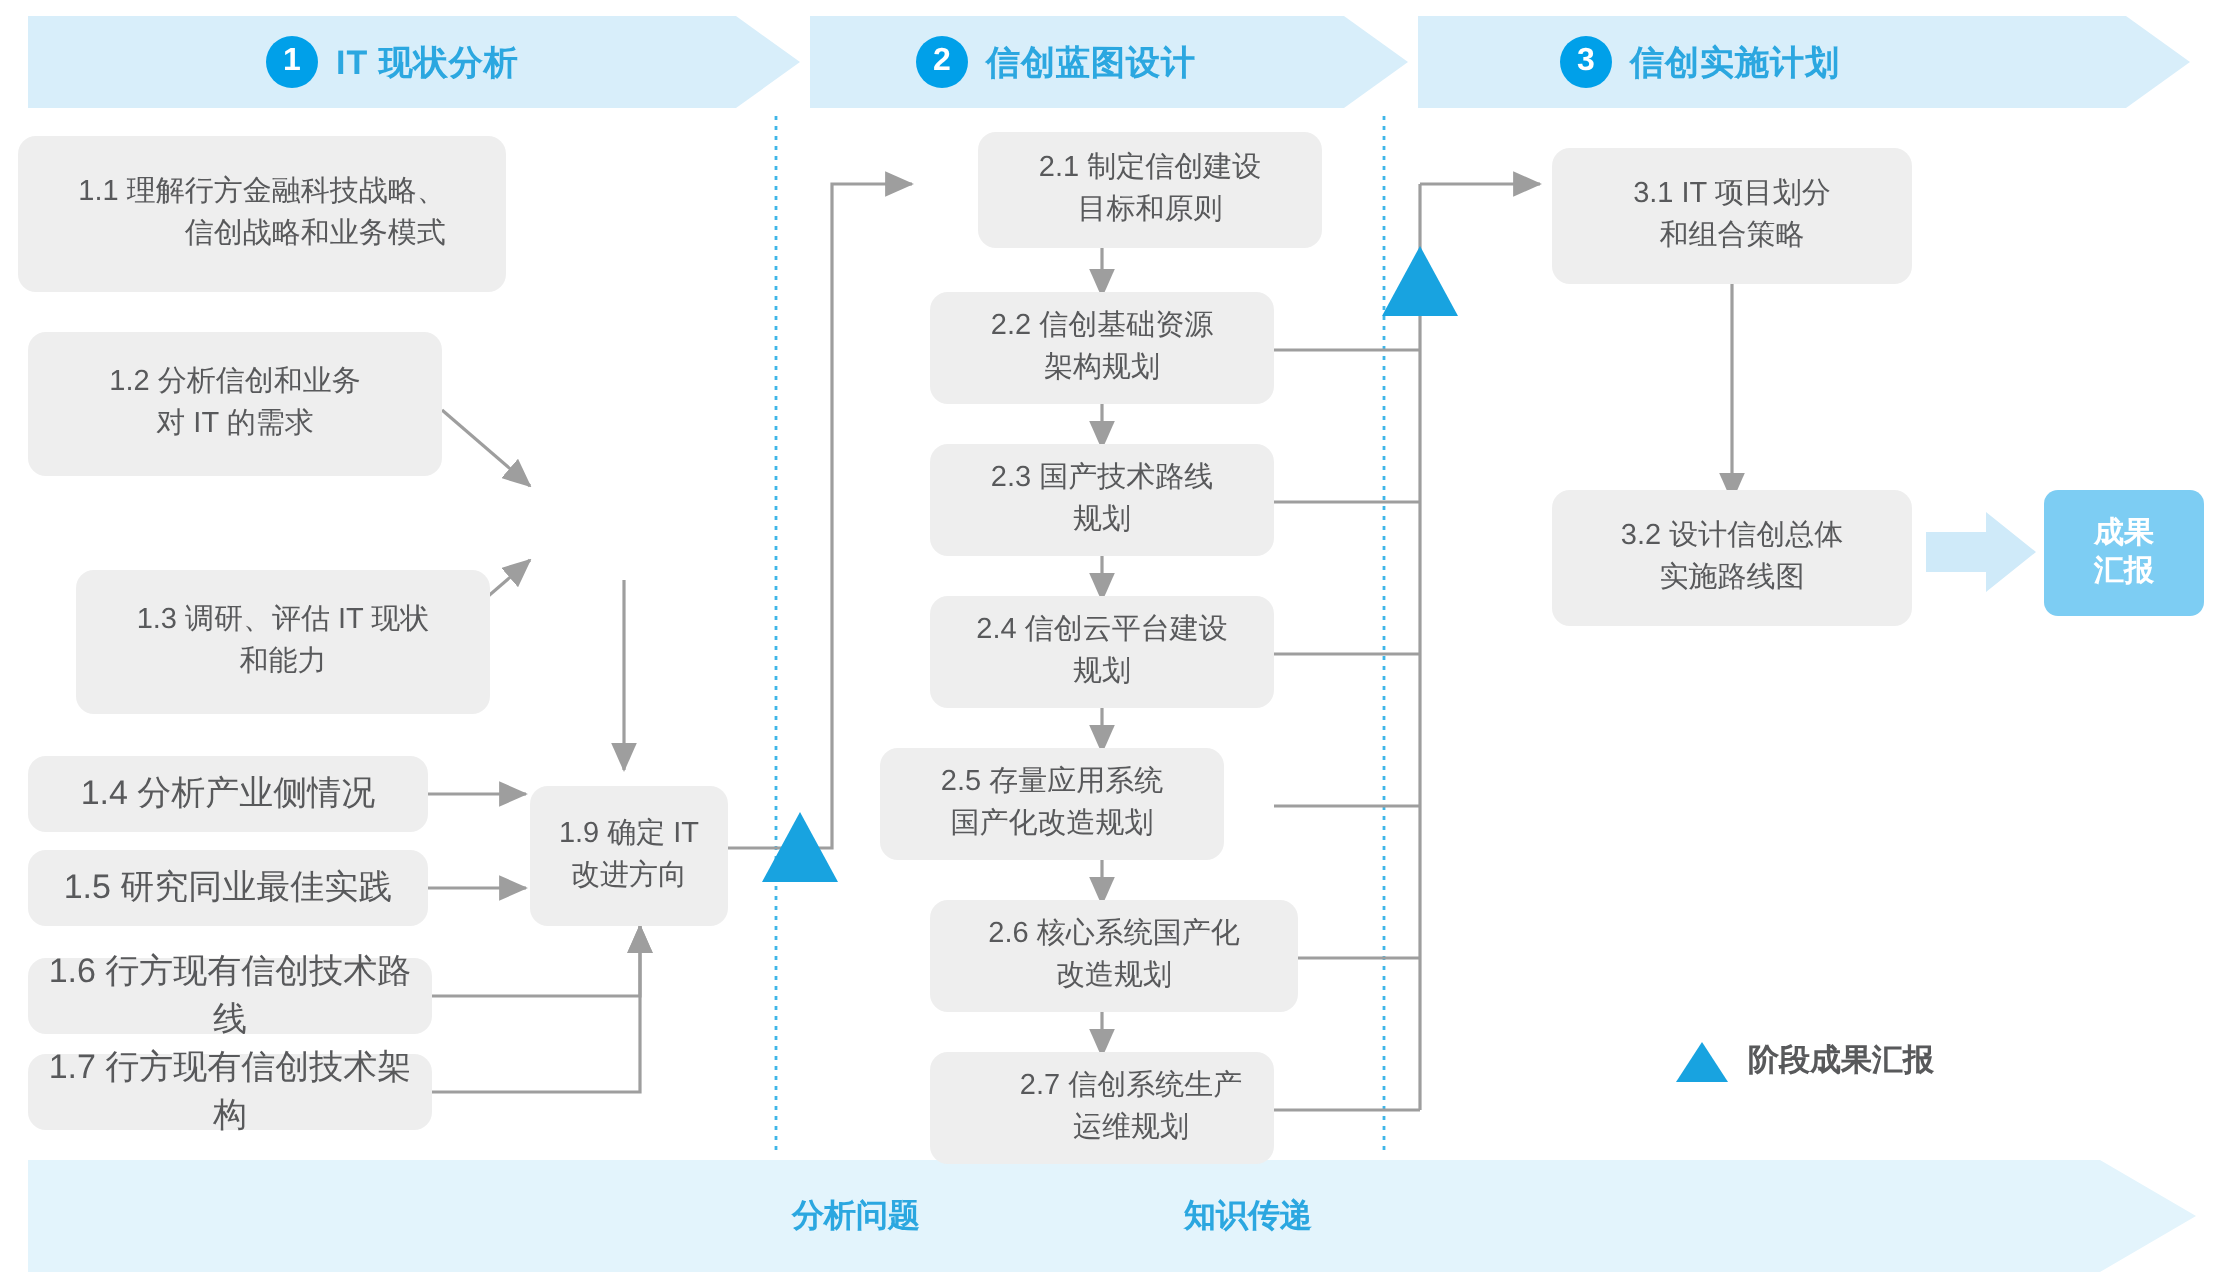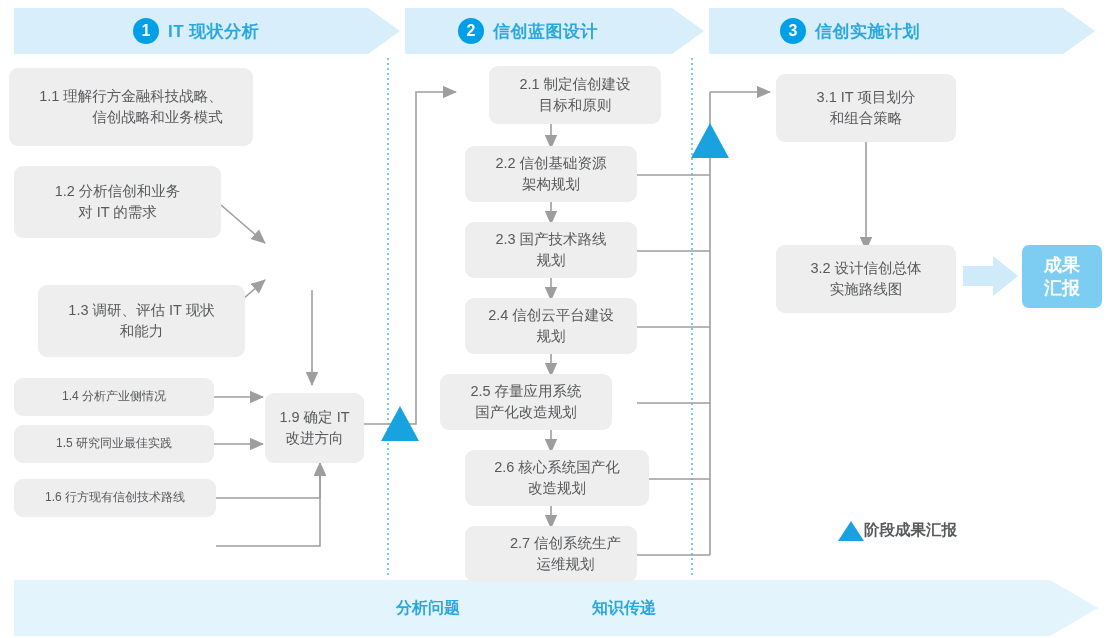--- a/index.html
+++ b/index.html
@@ -42,39 +42,39 @@
     background: #eeeeee;
     border-radius: 9px;
     color: #58595b;
     font-size: 14.5px;
     line-height: 1.42;
     display: flex; align-items: center; justify-content: center;
     text-align: center;
     padding: 4px 8px;
     white-space: pre-line;
   }
-  .node.one-line { font-size: 12px; }
+  .node.one-line { font-size: 17px; }
 
   
   .result-chip {
     position: absolute;
     background: #7dcdf3;
     border-radius: 7px;
     color: #ffffff;
-    font-size: 18px; font-weight: bold;
+    font-size: 15px; font-weight: bold;
     line-height: 1.25;
     display: flex; align-items: center; justify-content: center;
     text-align: center;
     white-space: pre-line;
   }
 
   
   .legend {
     position: absolute;
-    display: flex; align-items: center;  text-align: center;
+    display: flex; align-items: center; gap: 10px; text-align: center;
   }
   .legend-tri {
     width: 0; height: 0;
     border-left: 13px solid transparent;
     border-right: 13px solid transparent;
     border-bottom: 20px solid #18a3e0;
   }
   .legend-text {
     color: #58595b; font-size: 15.5px; font-weight: bold;
     white-space: nowrap;
@@ -178,20 +178,21 @@
 
   <div class="node" style="left:9px;  top:68px;  width:244px; height:78px;text-align:right;">1.1 理解行方金融科技战略、
 信创战略和业务模式</div>
   <div class="node" style="left:14px; top:166px; width:207px; height:72px;">1.2 分析信创和业务
 对 IT 的需求</div>
   <div class="node" style="left:14px; top:285px; width:207px; height:72px;margin-left:24px;">1.3 调研、评估 IT 现状
 和能力</div>
   <div class="node one-line" style="left:14px; top:378px; width:200px; height:38px;">1.4 分析产业侧情况</div>
   <div class="node one-line" style="left:14px; top:425px; width:200px; height:38px;">1.5 研究同业最佳实践</div>
   <div class="node one-line" style="left:14px; top:479px; width:202px; height:38px;">1.6 行方现有信创技术路线</div>
+  <div class="node one-line" style="left:14px; top:527px; width:202px; height:38px;">1.7 行方现有信创技术架构</div>
   <div class="node" style="left:265px; top:393px; width:99px; height:70px;">1.9 确定 IT
 改进方向</div>
 
   <div class="node" style="left:489px; top:66px;  width:172px; height:58px;">2.1 制定信创建设
 目标和原则</div>
   <div class="node" style="left:465px; top:146px; width:172px; height:56px;">2.2 信创基础资源
 架构规划</div>
   <div class="node" style="left:465px; top:222px; width:172px; height:56px;">2.3 国产技术路线
 规划</div>
   <div class="node" style="left:465px; top:298px; width:172px; height:56px;">2.4 信创云平台建设

